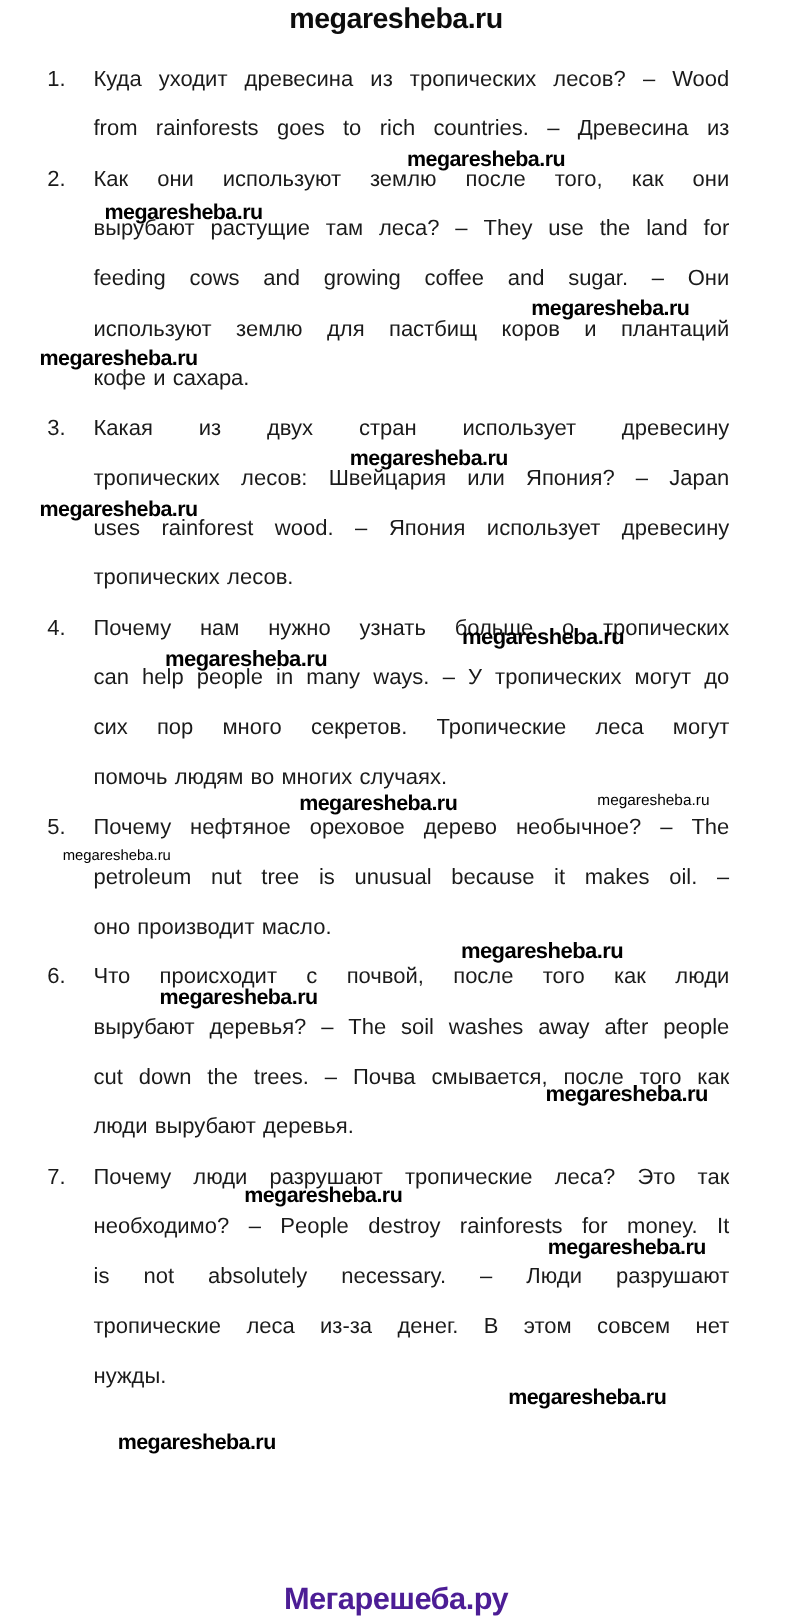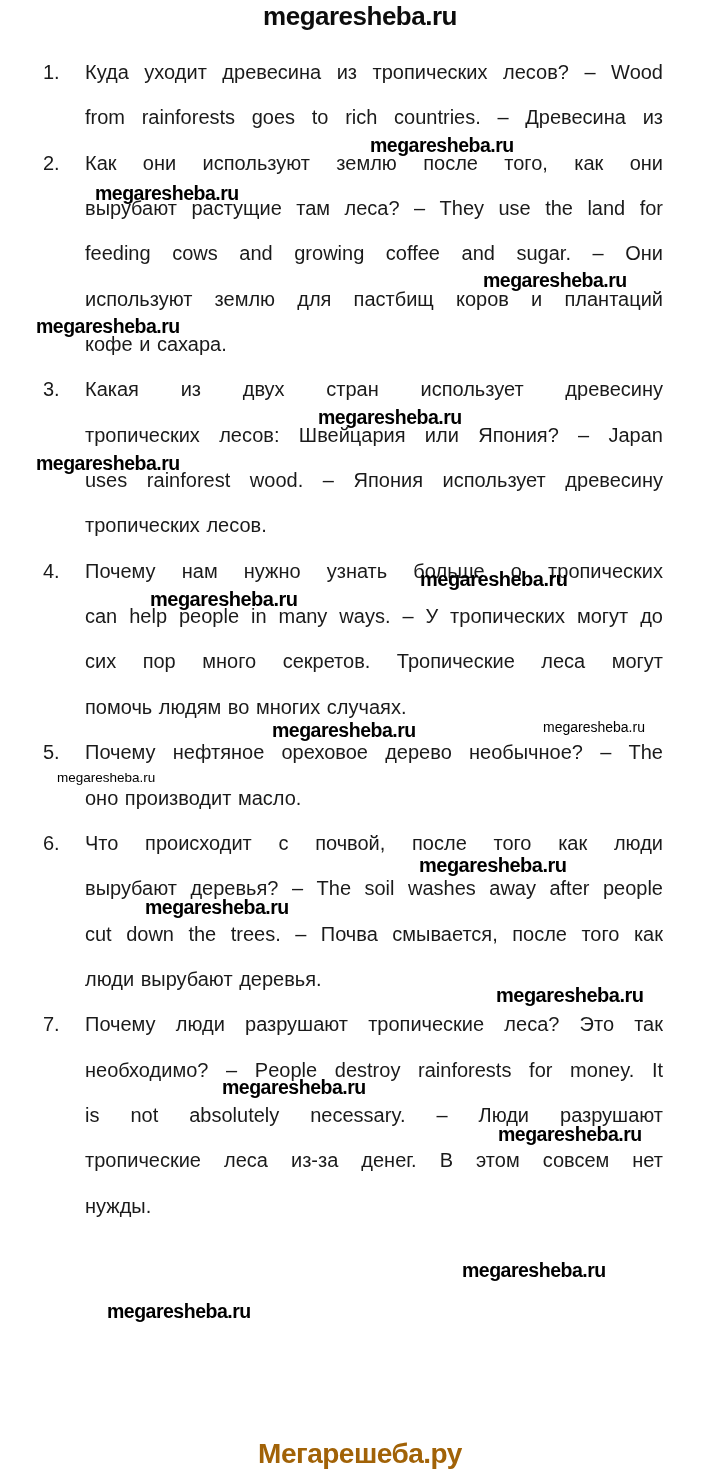--- a/index.html
+++ b/index.html
@@ -38,21 +38,21 @@
     position: absolute;
     font-weight: bold; color: #000;
     letter-spacing: -0.5px;
     white-space: nowrap;
     line-height: 1;
   }
   .wm.small { font-weight: normal; letter-spacing: 0; }
   .page-footer {
     position: absolute; top: 1438px; left: 0; width: 720px;
     text-align: center;
-    font-size: 28px; font-weight: bold; color: #a16207;
+    font-size: 28px; font-weight: bold; color: #4c1d95;
     letter-spacing: -0.5px;
   }
 </style>
 </head>
 <body>
 
 <div class="page-title">megaresheba.ru</div>
 
 <div class="body-text">
 
@@ -83,20 +83,21 @@
     <span class="num">4.</span>
     <div class="line">Почему нам нужно узнать больше о тропических</div>
     <div class="line">can help people in many ways. – У тропических могут до</div>
     <div class="line">сих пор много секретов. Тропические леса могут</div>
     <div class="line last">помочь людям во многих случаях.</div>
   </div>
 
   <div class="item">
     <span class="num">5.</span>
     <div class="line">Почему нефтяное ореховое дерево необычное? – The</div>
+    <div class="line">petroleum nut tree is unusual because it makes oil. –</div>
     <div class="line last">оно производит масло.</div>
   </div>
 
   <div class="item">
     <span class="num">6.</span>
     <div class="line">Что происходит с почвой, после того как люди</div>
     <div class="line">вырубают деревья? – The soil washes away after people</div>
     <div class="line">cut down the trees. – Почва смывается, после того как</div>
     <div class="line last">люди вырубают деревья.</div>
   </div>

